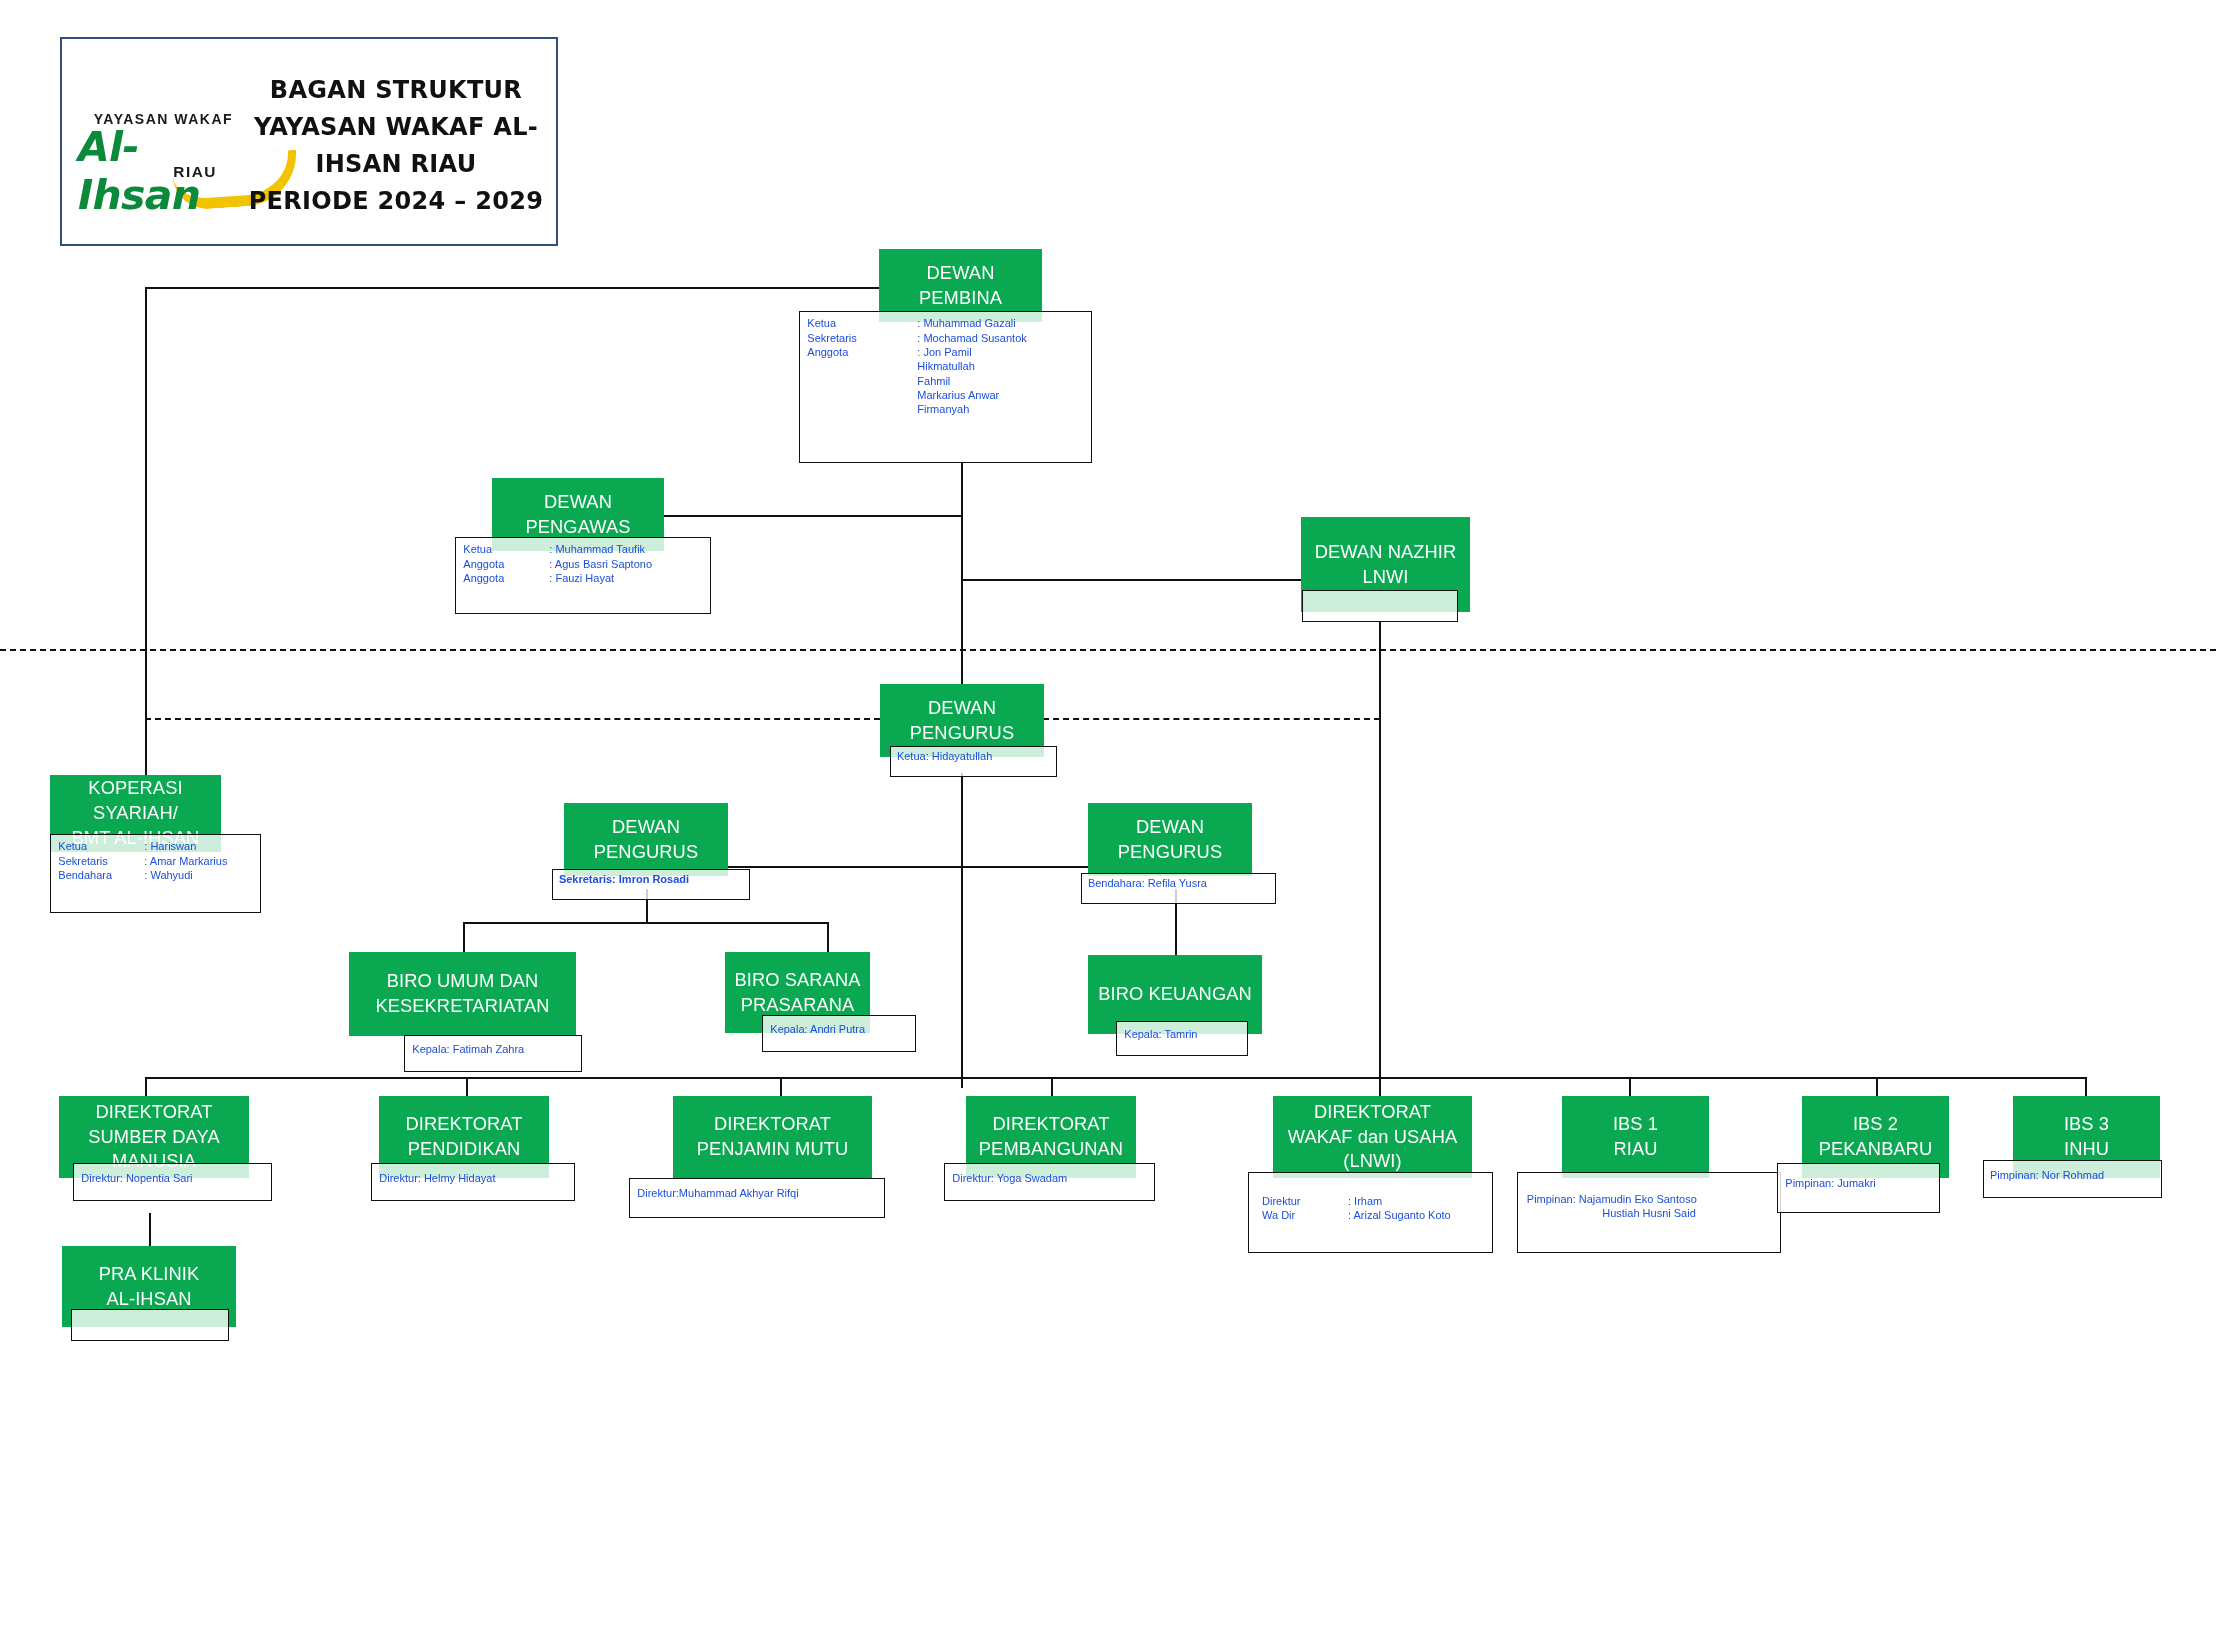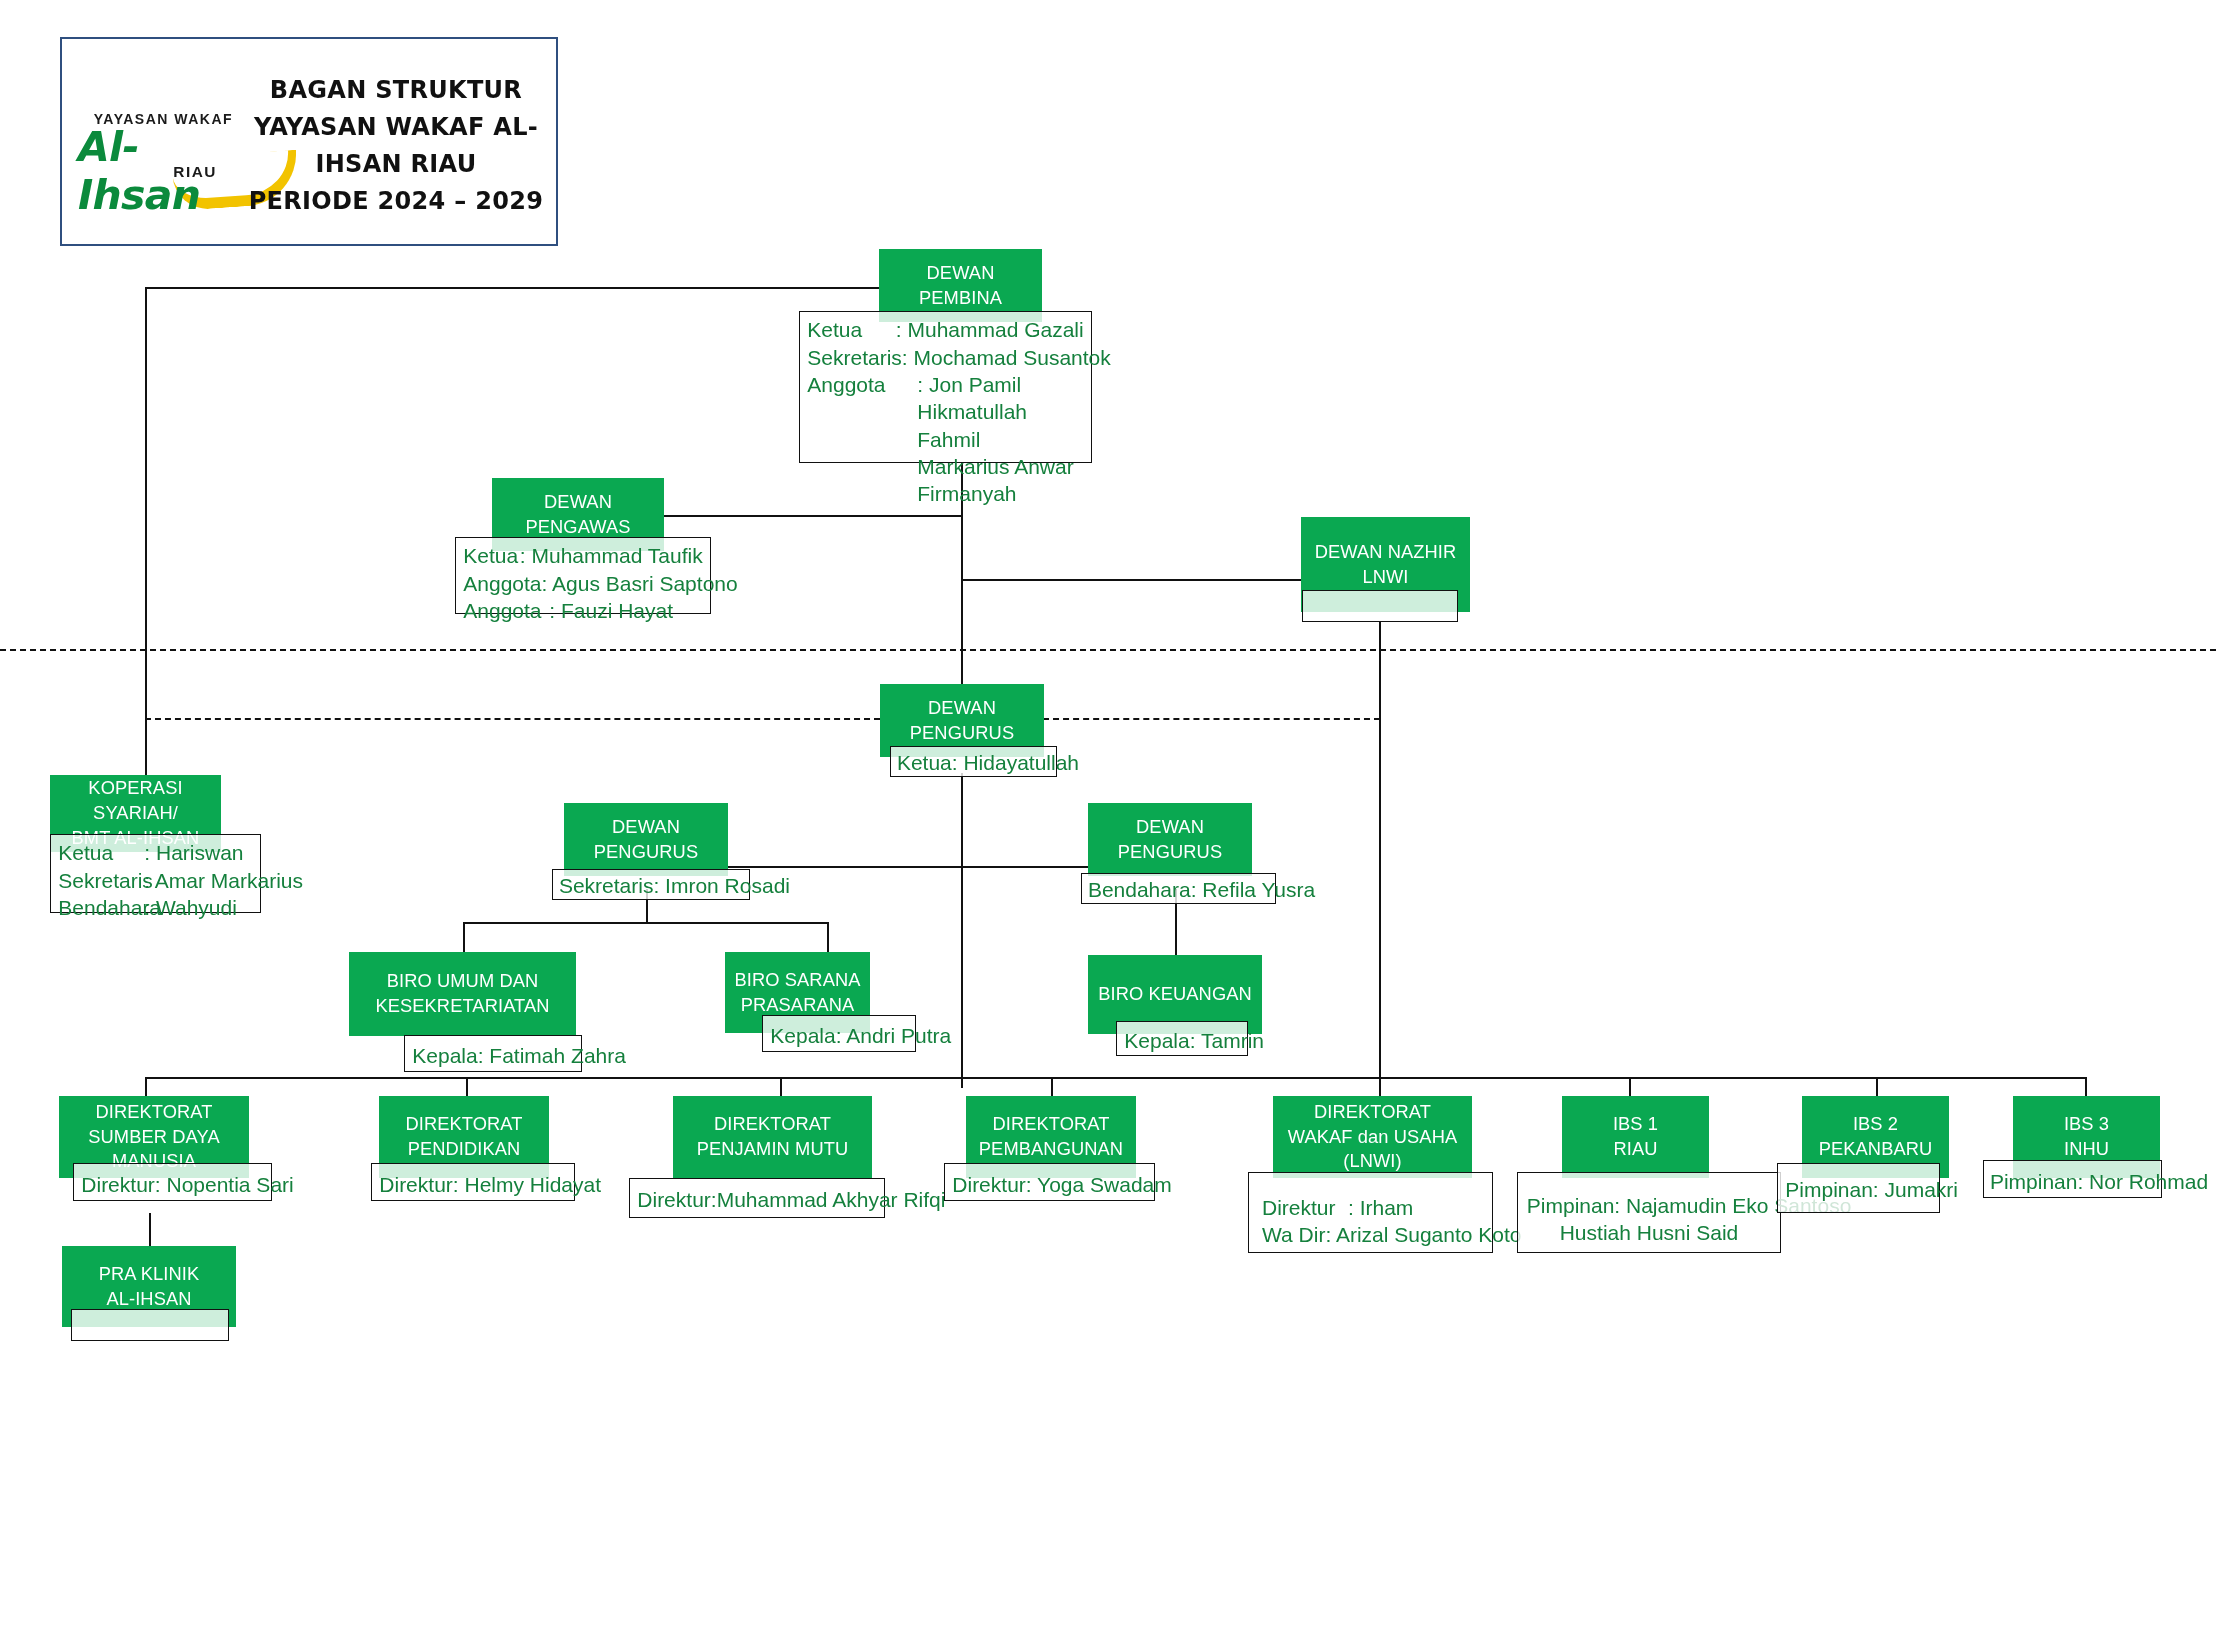--- a/index.html
+++ b/index.html
@@ -27,22 +27,22 @@
     box-sizing:border-box;
     padding:2.9px 4.4px;
     z-index:3;
   }
   .gbox .l2{display:block;}
   .wbox{
     position:absolute;
     background:rgba(255,255,255,0.80);
     border:1.8px solid #111111;
     box-sizing:border-box;
-    color:#15803d;
-    font-size:21px;
+    color:#1d4ed8;
+    font-size:11px;
     line-height:1.30;
     z-index:5;
     padding:4.4px 7.3px;
     white-space:nowrap;
   }
   .wbox.empty{padding:0;}
   .wbox .row{display:flex;}
   .wbox .k{display:inline-block;}
   .wbox .v{display:inline-block;}
   .line{
@@ -258,21 +258,21 @@
       </div>
     <div class="row">
         <span class="k" style="width:86px;">Bendahara</span>
         <span class="v">: Wahyudi</span>
       </div>
   </div>
 
   <div class="gbox" style="left:564px; top:803px; width:164px; height:73px;">
     <span>DEWAN PENGURUS</span>
   </div>
-  <div class="wbox" style="left:552px; top:869px; width:198px; height:31px; padding:2.2px 5.9px;">
+  <div class="wbox" style="left:552px; top:869px; width:198px; height:31px; padding:2.2px 5.9px;font-weight:bold;">
     <span>Sekretaris: Imron Rosadi</span>
   </div>
 
   <div class="gbox" style="left:1088px; top:803px; width:164px; height:73px;">
     <span>DEWAN PENGURUS</span>
   </div>
   <div class="wbox" style="left:1081px; top:873px; width:195px; height:31px; padding:2.2px 5.9px;">
     <span>Bendahara: Refila Yusra</span>
   </div>
 

